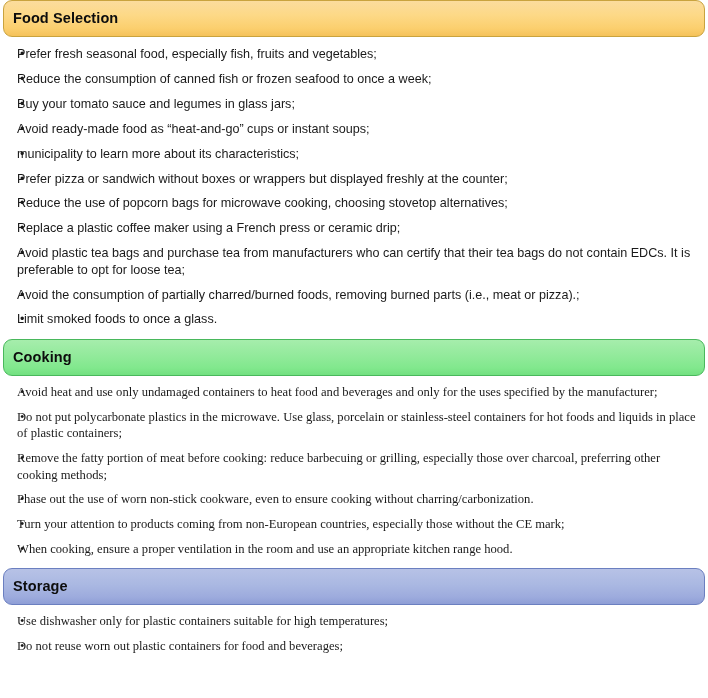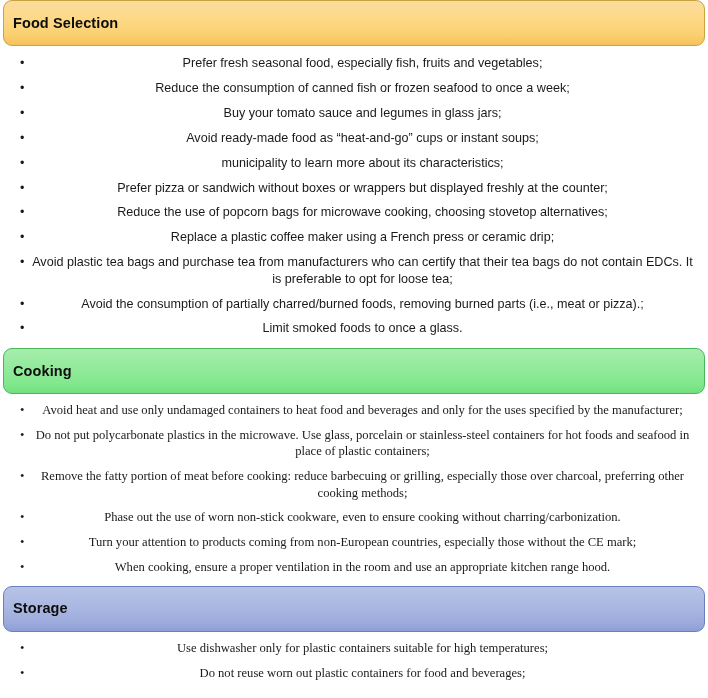--- a/index.html
+++ b/index.html
@@ -19,21 +19,21 @@
   .doc {
     width: 708px;
     box-sizing: border-box;
     padding: 0;
   }
 
   
   .section-header {
     position: relative;
     box-sizing: border-box;
-    height: 46px;
+    height: 37px;
     margin: 0 3px 0 3px;
     border-radius: 9px;
     display: flex;
     align-items: center;
     padding-left: 9px;
     overflow: hidden;
   }
   .section-header .title {
     font-size: 14.5px;
     font-weight: bold;
@@ -62,24 +62,24 @@
     padding: 0;
   }
   .bullet-list.first  { padding-top: 9px; }
   .bullet-list.after  { padding-top: 8px; font-family: Liberation Serif, serif; }
 
   .bullet-item {
     position: relative;
     font-size: 12.6px;
     line-height: 16.4px;
     color: #1a1a1a;
-    padding-left: 27px;
+    padding-left: 17px;
     padding-right: 10px;
     margin-bottom: 8.5px;
-    text-align: center;
+    text-align: left;
   }
   .bullet-item:last-child { margin-bottom: 0; }
 
   .bullet-item::before {
     content: "\2022";
     position: absolute;
     left: 20px;
     top: 0;
     font-size: 12.6px;
     line-height: 16.4px;
@@ -112,21 +112,21 @@
   </ul>
 
   <div class="gap-food-cooking"></div>
 
   <div class="section-header hdr-cooking">
     <span class="title">Cooking</span>
   </div>
 
   <ul class="bullet-list after">
     <li class="bullet-item">Avoid heat and use only undamaged containers to heat food and beverages and only for the uses specified by the manufacturer;</li>
-    <li class="bullet-item">Do not put polycarbonate plastics in the microwave. Use glass, porcelain or stainless-steel containers for hot foods and seafood in place of plastic containers;</li>
+    <li class="bullet-item">Do not put polycarbonate plastics in the microwave. Use glass, porcelain or stainless-steel containers for hot foods and liquids in place of plastic containers;</li>
     <li class="bullet-item">Remove the fatty portion of meat before cooking: reduce barbecuing or grilling, especially those over charcoal, preferring other cooking methods;</li>
     <li class="bullet-item">Phase out the use of worn non-stick cookware, even to ensure cooking without charring/carbonization.</li>
     <li class="bullet-item">Turn your attention to products coming from non-European countries, especially those without the CE mark;</li>
     <li class="bullet-item">When cooking, ensure a proper ventilation in the room and use an appropriate kitchen range hood.</li>
   </ul>
 
   <div class="gap-cook-storage"></div>
 
   <div class="section-header hdr-storage">
     <span class="title">Storage</span>

